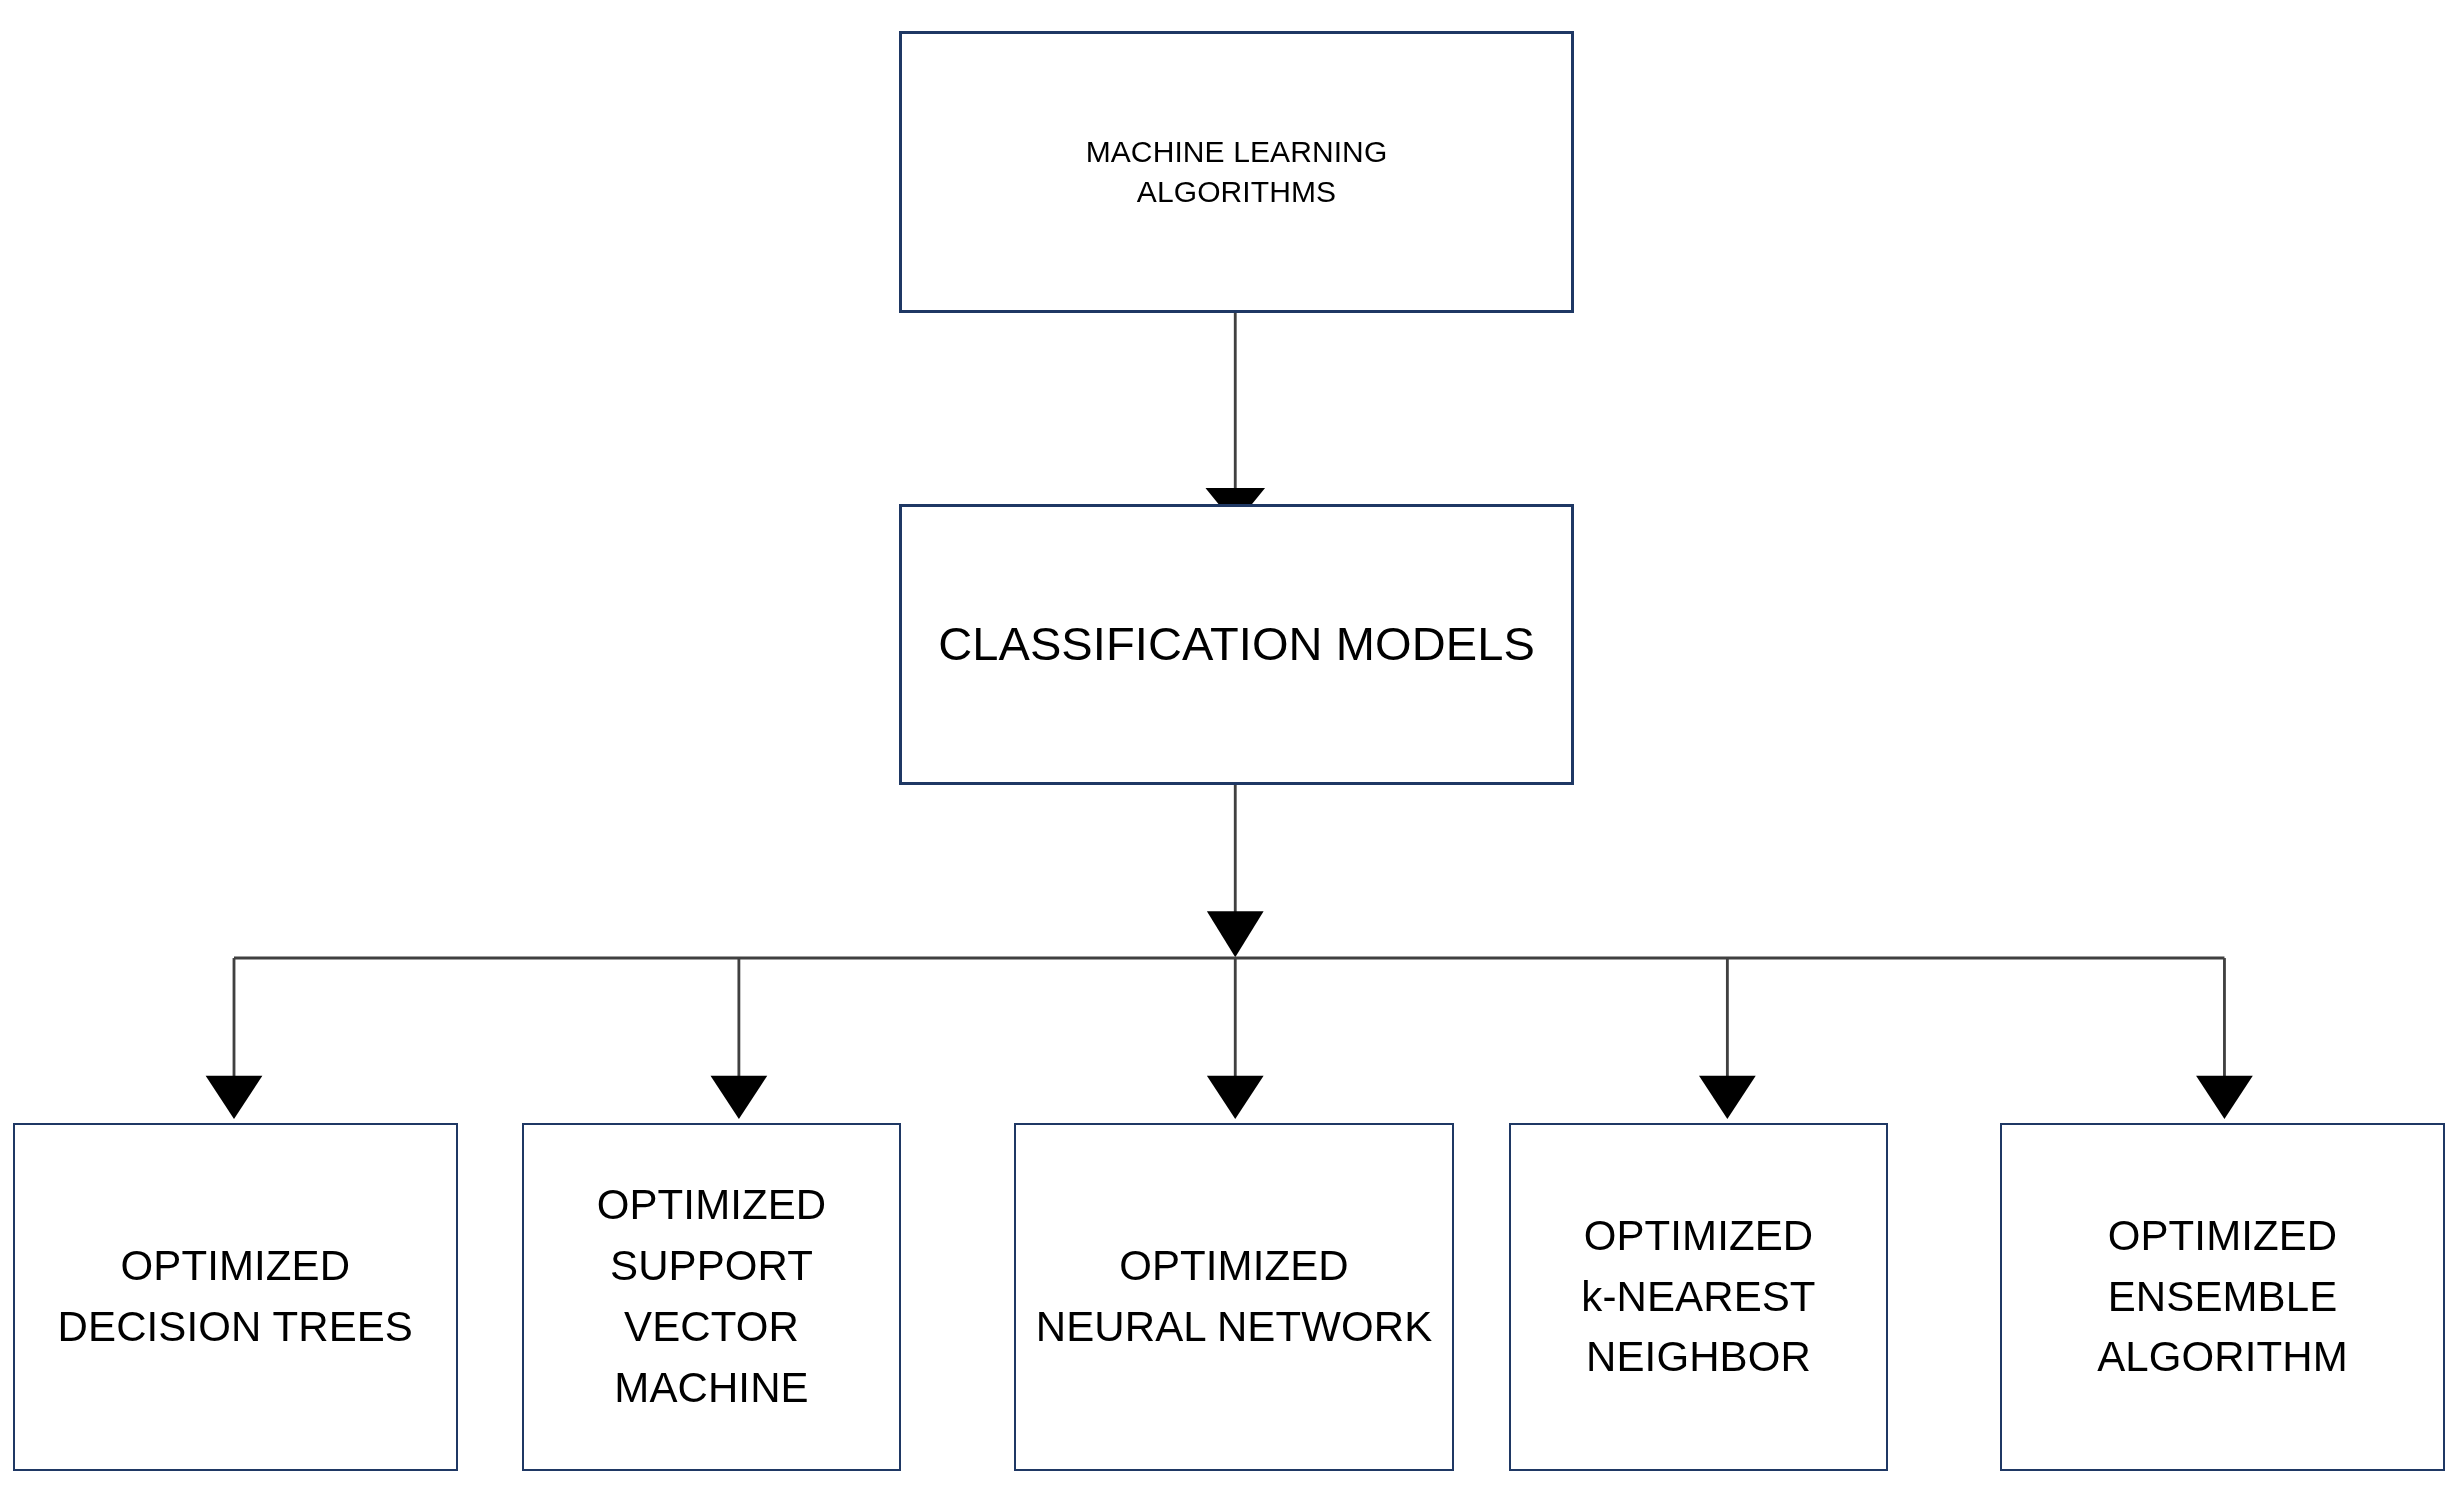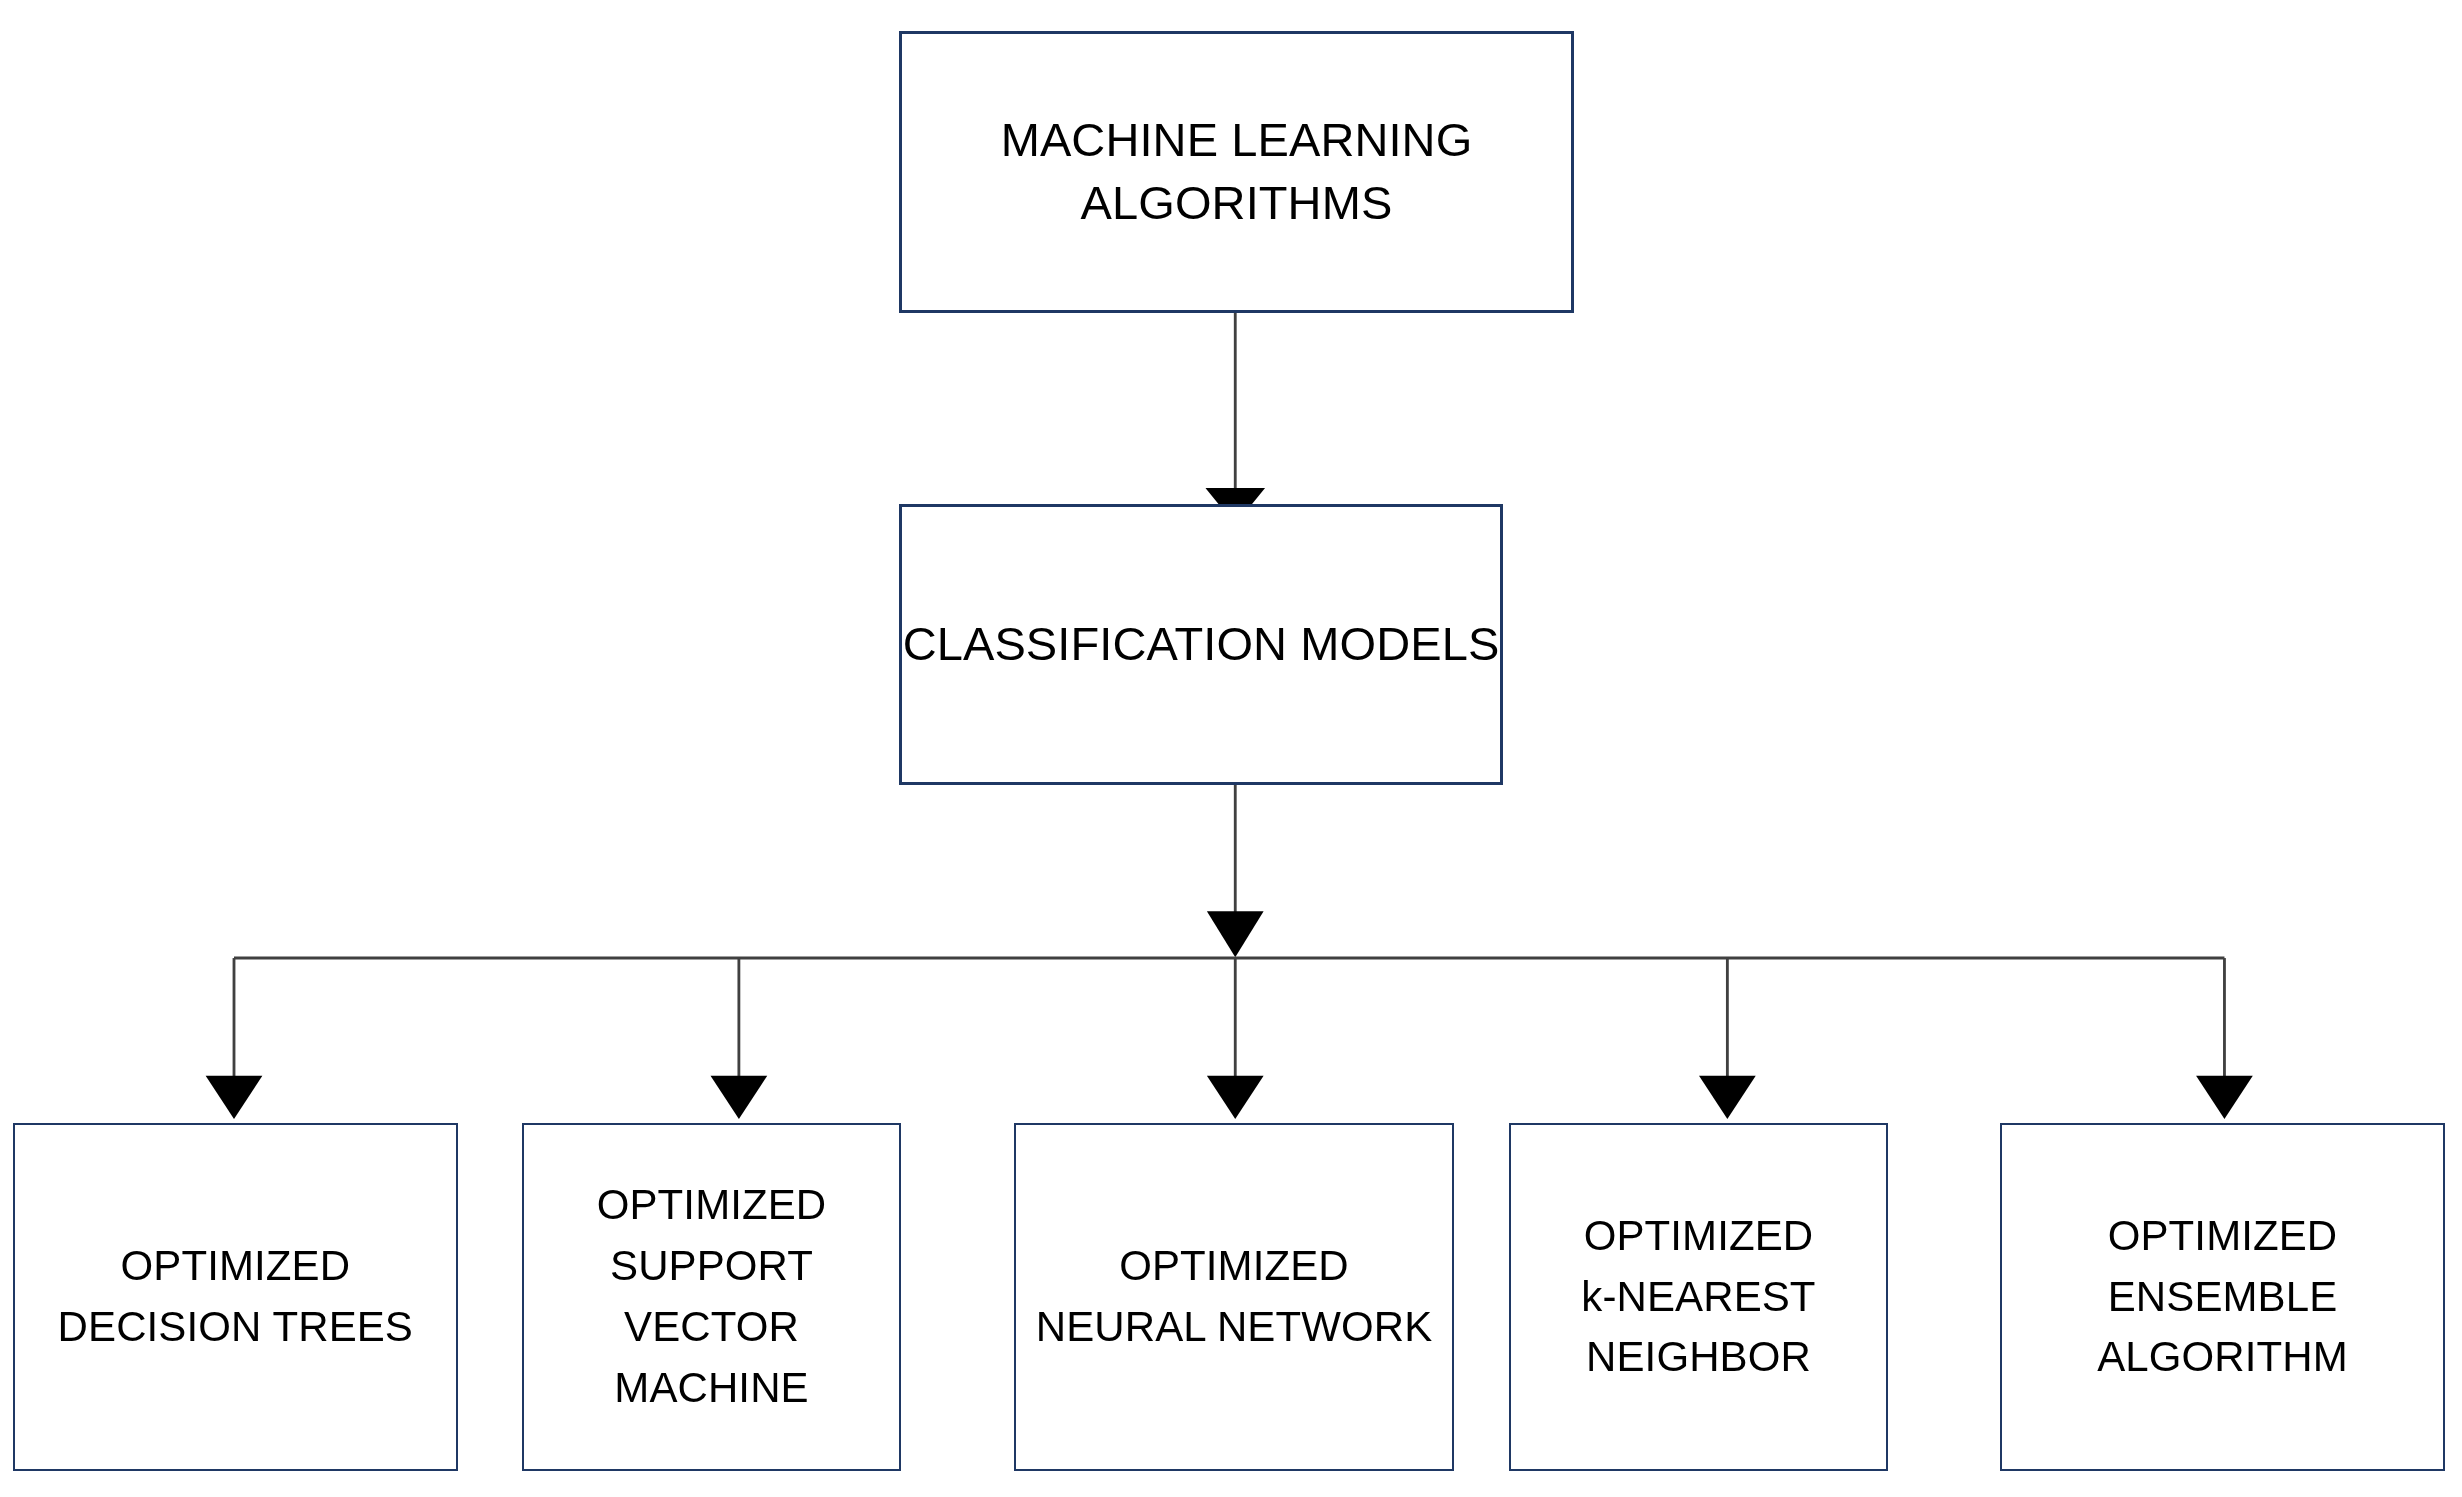--- a/index.html
+++ b/index.html
@@ -34,28 +34,28 @@
     white-space: pre-line;
   }
   
   #node-root {
     left: 899px;
     top: 30.5px;
     width: 675px;
     height: 282px;
   }
   #node-root .label {
-    font-size: 47px;
+    font-size: 30px;
     line-height: 1.33;
   }
   
   #node-classification {
     left: 899px;
     top: 504px;
-    width: 604px;
+    width: 675px;
     height: 281px;
   }
   #node-classification .label {
     font-size: 47px;
     line-height: 1.33;
   }
   
   .leaf {
     top: 1123px;
     height: 348px;

